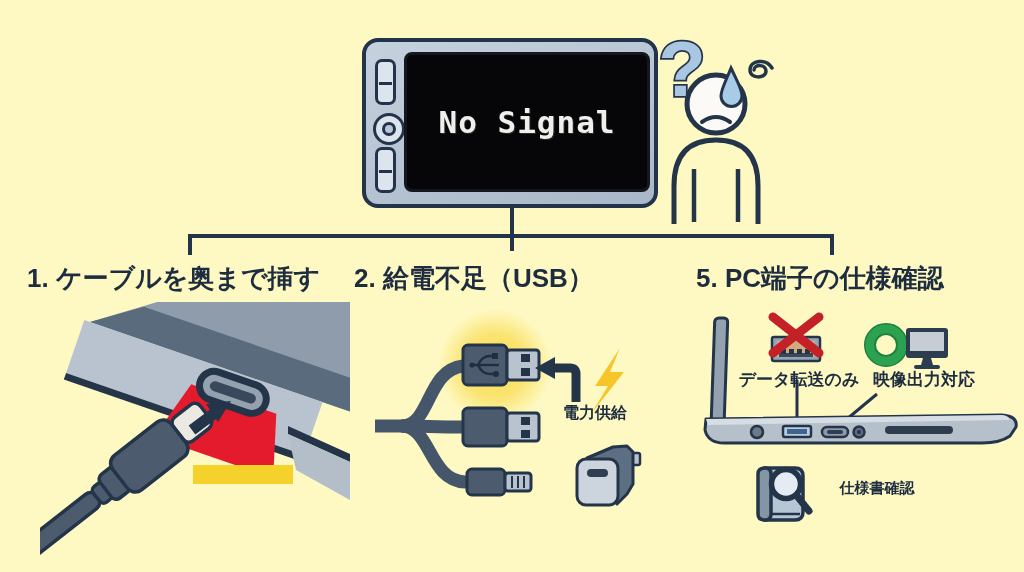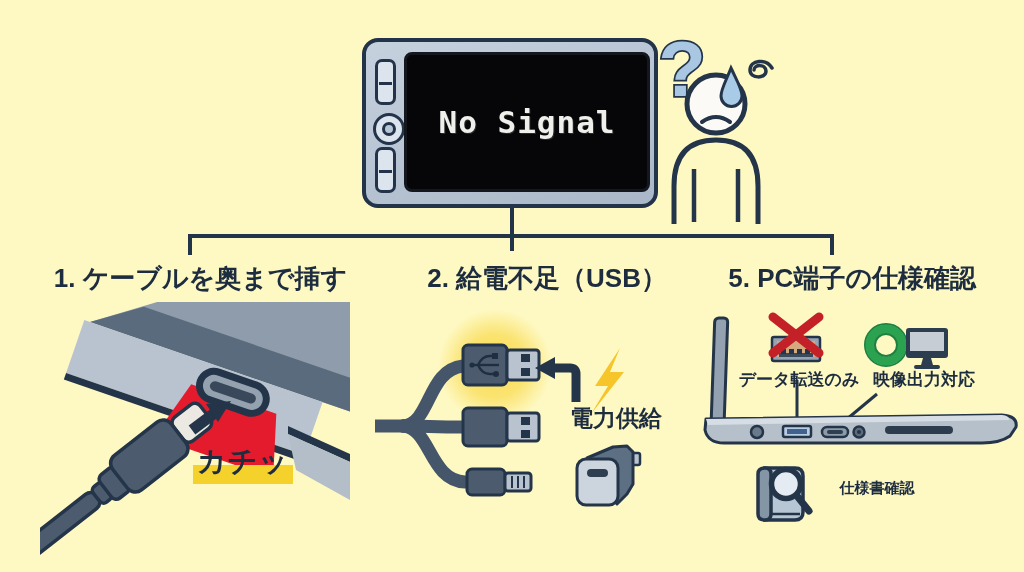--- a/index.html
+++ b/index.html
@@ -1,20 +1,20 @@
 <!DOCTYPE html>
 <html><head>
 <meta charset="utf-8">
 <style>
   html,body{margin:0;padding:0;}
   body{font-family:"Liberation Sans","DejaVu Sans",sans-serif;}
   .stage{position:relative;width:1024px;height:572px;background:#fef9c3;overflow:hidden;}
   .abs{position:absolute;}
   .line{position:absolute;background:#233448;}
-  .heading{position:absolute;font-size:26px;font-weight:800;color:#1d2c3f;text-align:right;letter-spacing:0px;white-space:nowrap;}
+  .heading{position:absolute;font-size:26px;font-weight:800;color:#1d2c3f;text-align:left;letter-spacing:0px;white-space:nowrap;}
   .jp-label{position:absolute;font-weight:800;color:#1d2c3f;text-align:center;white-space:nowrap;}
   .monitor{position:absolute;left:362px;top:38px;width:296px;height:170px;background:linear-gradient(160deg,#c6d1de,#a9b7c8);border:4px solid #22334a;border-radius:16px;box-sizing:border-box;}
   .m-btn{position:absolute;width:21px;height:46px;background:#dce4ee;border:3px solid #22334a;border-radius:7px;box-sizing:border-box;}
   .m-btn::after{content:"";position:absolute;left:1px;right:1px;top:50%;border-top:3px solid #22334a;}
   .m-dial{position:absolute;left:7px;top:71px;width:26px;height:26px;background:#dce4ee;border:3px solid #22334a;border-radius:50%;}
   .m-dial::after{content:"";position:absolute;left:6px;top:6px;width:8px;height:8px;border:3px solid #22334a;border-radius:50%;background:#b9c6d6;}
   .m-screen{position:absolute;left:38px;top:10px;width:246px;height:140px;background:#060608;border:3px solid #14181e;border-radius:8px;box-sizing:border-box;display:flex;align-items:center;justify-content:center;}
   .screen-text{color:#efefec;font-family:"DejaVu Sans Mono","Liberation Mono",monospace;font-weight:bold;font-size:31px;letter-spacing:1px;text-shadow:1px 1px 0 rgba(255,255,255,.15);}
   .hl-bar{position:absolute;background:#f5d22b;}
   .callout{position:absolute;font-weight:800;color:#1d2c3f;white-space:nowrap;}
@@ -44,21 +44,21 @@
     <line x1="96" y1="143" x2="96" y2="196" stroke="#24354a" stroke-width="4.5"></line>
   </svg>
 
   <div class="line" style="left:510px;top:206px;width:4px;height:30px;"></div>
   <div class="line" style="left:188px;top:234px;width:646px;height:4px;"></div>
   <div class="line" style="left:188px;top:238px;width:4px;height:17px;"></div>
   <div class="line" style="left:510px;top:238px;width:4px;height:13px;"></div>
   <div class="line" style="left:830px;top:238px;width:4px;height:17px;"></div>
 
   <div class="heading" style="left:27px;top:261px;width:320px;">1. ケーブルを奥まで挿す</div>
-  <div class="heading" style="left:387px;top:261px;width:280px;">2. 給電不足（USB）</div>
+  <div class="heading" style="left:354px;top:261px;width:280px;">2. 給電不足（USB）</div>
   <div class="heading" style="left:696px;top:261px;width:280px;">5. PC端子の仕様確認</div>
 
   <svg class="abs" style="left:40px;top:302px;" width="310" height="270" viewBox="0 0 310 270">
     <g transform="translate(50,20) rotate(19)">
       <polygon points="0,0 420,0 420,-300 330,-236" fill="#8e9cab"></polygon>
       <polygon points="0,0 420,0 420,-32 46,-32" fill="#5a6b7d"></polygon>
       <rect x="-6" y="0" width="252" height="56" fill="#b9c3cf"></rect>
       <rect x="-6" y="56" width="252" height="7" fill="#24354a"></rect>
       <polygon points="116,26 206,26 224,88 98,88" fill="#e41b2c"></polygon>
       <g>
@@ -75,21 +75,20 @@
       <rect x="-94" y="-15" width="22" height="30" rx="6" fill="#4c5c6e" stroke="#24354a" stroke-width="3.5"></rect>
       <rect x="-2" y="-15" width="34" height="30" rx="7" fill="#ece9e2" stroke="#24354a" stroke-width="3.5"></rect>
       <rect x="-76" y="-22" width="74" height="44" rx="10" fill="#4c5c6e" stroke="#24354a" stroke-width="3.5"></rect>
     </g>
     <g>
       <line x1="152" y1="128" x2="176" y2="110" stroke="#24354a" stroke-width="11"></line>
       <polygon points="191,99 166,102 178,120" fill="#24354a"></polygon>
     </g>
   </svg>
   <div class="hl-bar" style="left:193px;top:465px;width:100px;height:19px;"></div>
-  <div class="callout" style="left:191px;top:442px;width:104px;font-size:29px;text-align:center;letter-spacing:1px;">カチッ</div>
 
   <svg class="abs" style="left:375px;top:310px;" width="295" height="262" viewBox="0 0 295 262">
     <defs>
       <radialGradient id="glow">
         <stop offset="0%" stop-color="#f9dc55"></stop>
         <stop offset="55%" stop-color="#f9dc55" stop-opacity="0.75"></stop>
         <stop offset="100%" stop-color="#f9dc55" stop-opacity="0"></stop>
       </radialGradient>
     </defs>
     <circle cx="120" cy="56" r="57" fill="url(#glow)"></circle>
@@ -131,21 +130,21 @@
       <polygon points="160,58 180,47 180,69" fill="#24354a"></polygon>
     </g>
     <polygon points="245,38 220,76 233,76 216,104 249,62 235,62" fill="#f6c52a"></polygon>
     <g transform="translate(200,132)">
       <rect x="56" y="11" width="9" height="12" rx="2" fill="#b9c3cf" stroke="#24354a" stroke-width="2.5"></rect>
       <path d="M12,16 38,5 52,4 58,10 58,42 52,52 42,62 Z" fill="#5d7083" stroke="#24354a" stroke-width="3" stroke-linejoin="round"></path>
       <rect x="2" y="17" width="41" height="46" rx="9" fill="#ccd5dd" stroke="#24354a" stroke-width="3"></rect>
       <rect x="12" y="27" width="21" height="8" rx="4" fill="#2e3f52"></rect>
     </g>
   </svg>
-  <div class="jp-label" style="left:561px;top:403px;width:110px;font-size:23px;">電力供給</div>
+  <div class="jp-label" style="left:540px;top:403px;width:110px;font-size:16px;">電力供給</div>
 
   <svg class="abs" style="left:700px;top:312px;" width="324" height="260" viewBox="0 0 324 260">
     <g>
       <rect x="72" y="25" width="48" height="24" rx="2" fill="#95a3b2" stroke="#24354a" stroke-width="2.5"></rect>
       <rect x="77" y="29" width="38" height="16" fill="#d4a97e"></rect>
       <rect x="79" y="41" width="34" height="4" fill="#3a4a5c"></rect>
       <rect x="81" y="37" width="5" height="5" fill="#24354a"></rect>
       <rect x="89" y="37" width="5" height="5" fill="#24354a"></rect>
       <rect x="97" y="37" width="5" height="5" fill="#24354a"></rect>
       <rect x="105" y="37" width="5" height="5" fill="#24354a"></rect>

